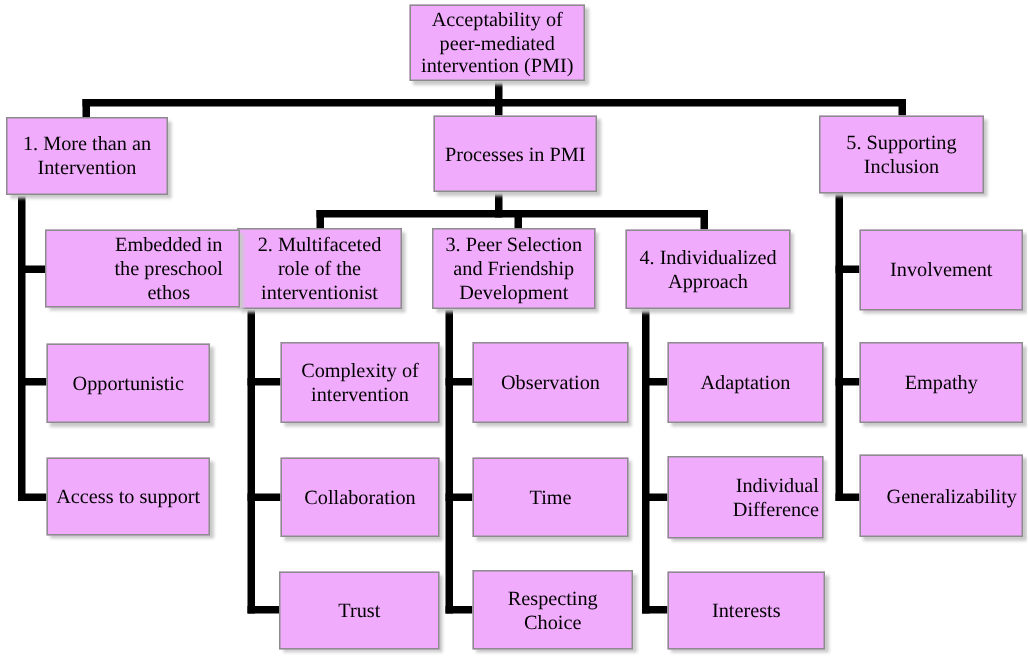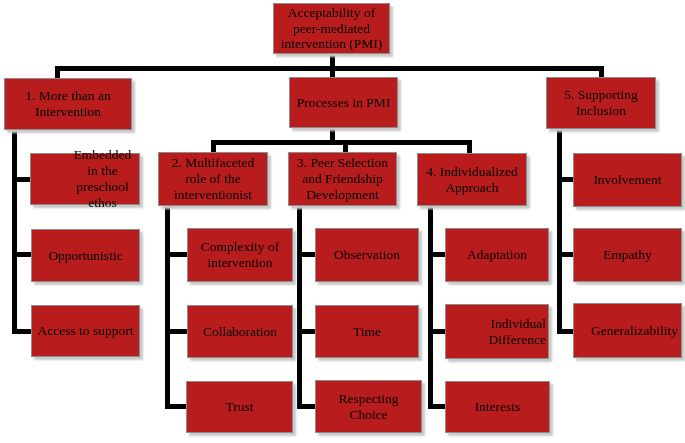--- a/index.html
+++ b/index.html
@@ -7,21 +7,21 @@
     position: relative;
     width: 685px;
     height: 443px;
     background: #ffffff;
     font-family: "Liberation Serif", "DejaVu Serif", serif;
     overflow: hidden;
   }
   .box {
     position: absolute;
     box-sizing: border-box;
-    background: #b91c1c;
+    background: #f0abfc;
     border: 1px solid #8c8c8c;
     box-shadow: 2.5px 2.5px 2px #c9c9c9;
     display: flex;
     align-items: center;
     justify-content: center;
     text-align: center;
     font-size: 13.5px;
     line-height: 1.18;
     color: #000000;
     padding: 1px 2px;
@@ -67,29 +67,29 @@
   <div class="line" style="left:428px; top:329px; width:17px; height:5px;"></div>
   <div class="line" style="left:428px; top:404px; width:17px; height:5px;"></div>
 
   <div class="line" style="left:557px; top:129px; width:5px; height:205px;"></div>
   <div class="line" style="left:557px; top:177px; width:16px; height:5px;"></div>
   <div class="line" style="left:557px; top:252px; width:16px; height:5px;"></div>
   <div class="line" style="left:557px; top:329px; width:16px; height:5px;"></div>
 
   <div class="box" style="left:273px; top:3px; width:117px; height:51px;">Acceptability of peer-mediated intervention (PMI)</div>
 
-  <div class="box" style="left:4px; top:78px; width:128px; height:52px;">1. More than an Intervention</div>
+  <div class="box" style="left:4px; top:78px; width:108px; height:52px;">1. More than an Intervention</div>
   <div class="box" style="left:289px; top:77px; width:109px; height:51px;">Processes in PMI</div>
   <div class="box" style="left:546px; top:77px; width:110px; height:52px;">5. Supporting Inclusion</div>
 
   <div class="box" style="left:158px; top:152px; width:110px; height:54px;">2. Multifaceted role of the interventionist</div>
   <div class="box" style="left:288px; top:152px; width:109px; height:54px;">3. Peer Selection and Friendship Development</div>
   <div class="box" style="left:417px; top:153px; width:110px; height:53px;">4. Individualized Approach</div>
 
-  <div class="box" style="left:30px; top:153px; width:110px; height:52px;padding-left:37px;">Embedded in the preschool ethos</div>
+  <div class="box" style="left:30px; top:153px; width:130px; height:52px;padding-left:37px;">Embedded in the preschool ethos</div>
   <div class="box" style="left:31px; top:229px; width:109px; height:53px;">Opportunistic</div>
   <div class="box" style="left:31px; top:305px; width:109px; height:52px;">Access to support</div>
 
   <div class="box" style="left:187px; top:228px; width:106px; height:54px;">Complexity of intervention</div>
   <div class="box" style="left:187px; top:305px; width:106px; height:53px;">Collaboration</div>
   <div class="box" style="left:186px; top:381px; width:107px; height:52px;">Trust</div>
 
   <div class="box" style="left:315px; top:228px; width:104px; height:54px;">Observation</div>
   <div class="box" style="left:315px; top:305px; width:104px; height:53px;">Time</div>
   <div class="box" style="left:315px; top:380px; width:107px; height:53px;font-family:Liberation Serif, serif;">Respecting Choice</div>

